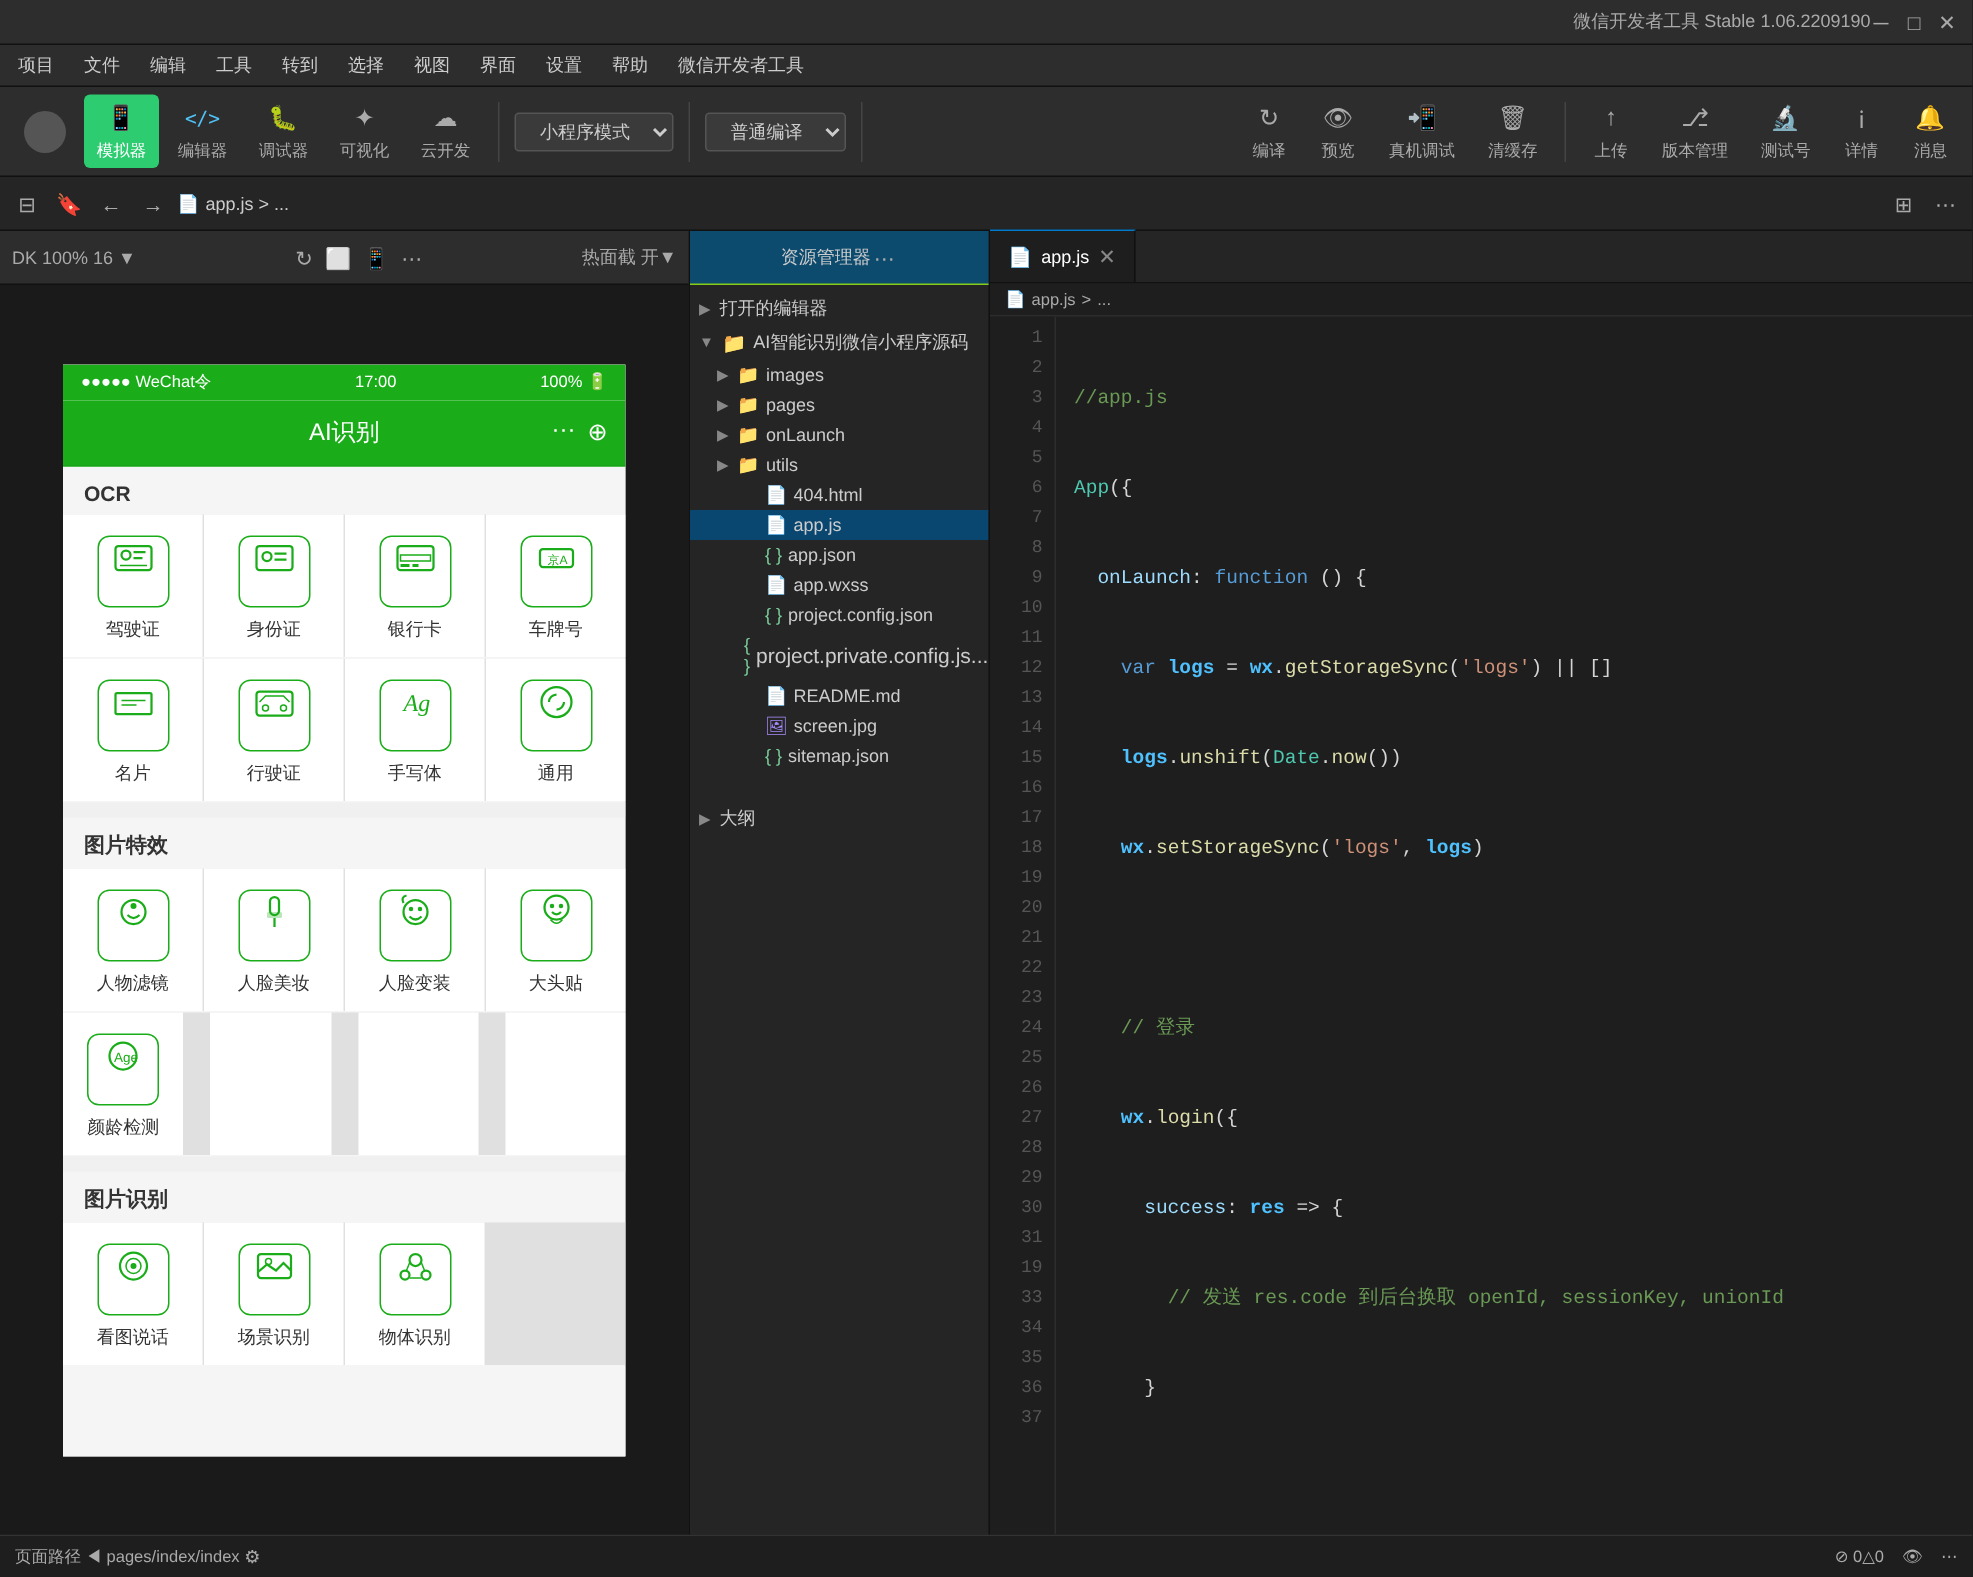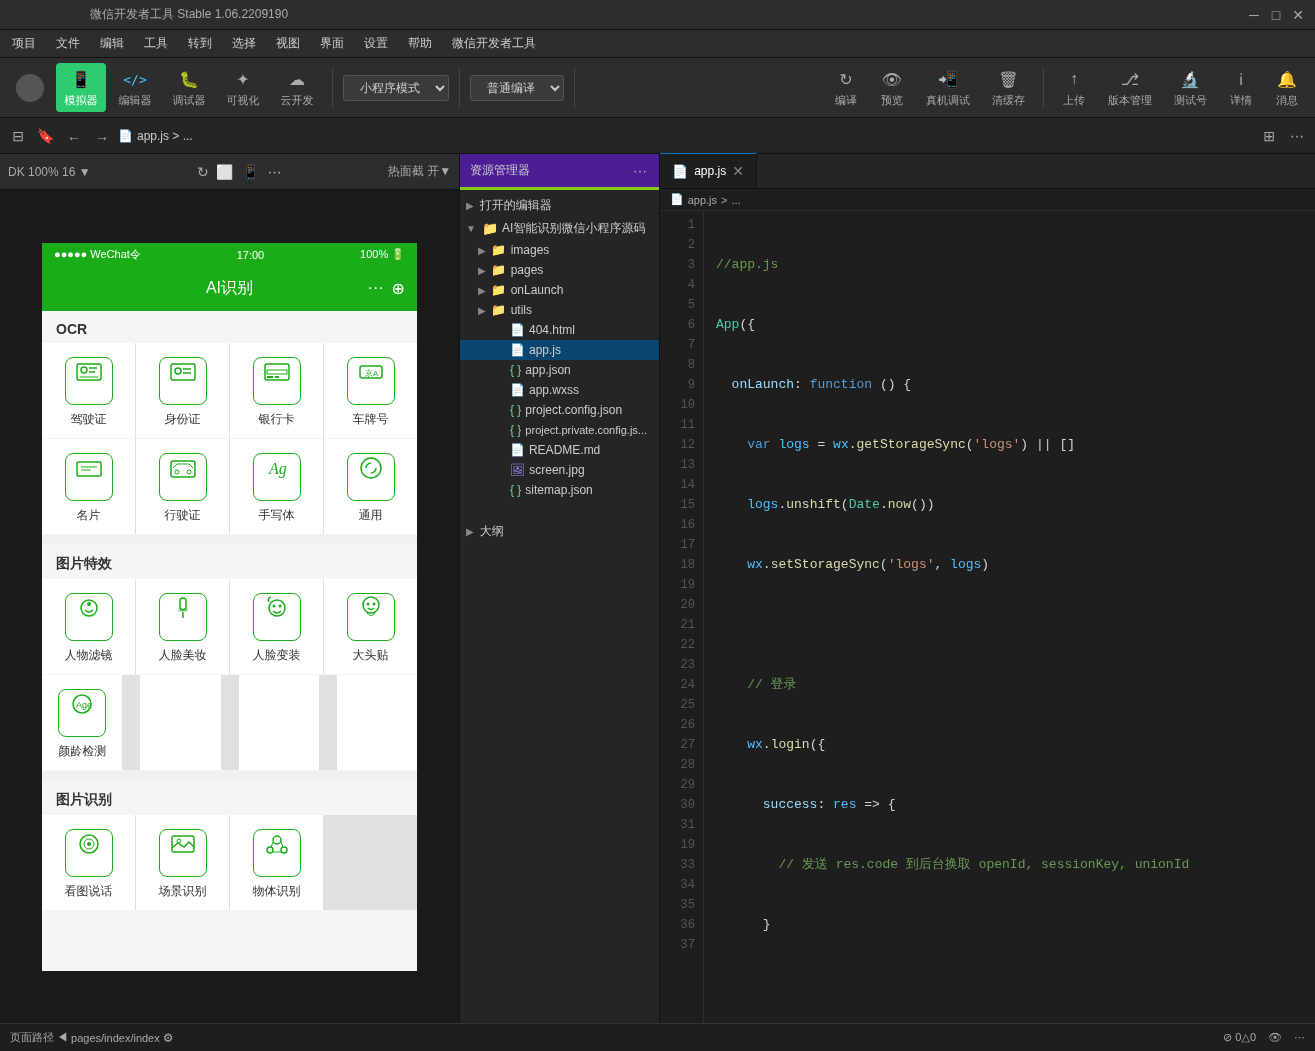--- a/index.html
+++ b/index.html
@@ -1,20 +1,20 @@
 <!DOCTYPE html>
 <html><head>
   <meta charset="utf-8">
   <style>
     * { margin: 0; padding: 0; box-sizing: border-box; }
     body { width: 1315px; height: 1051px; overflow: hidden; font-family: 'Microsoft YaHei', sans-serif; background: #1e1e1e; color: #ccc; font-size: 12px; }
 
     
     .titlebar { height: 30px; background: #2d2d2d; display: flex; align-items: center; justify-content: space-between; padding: 0 10px; border-bottom: 1px solid #111; }
-    .titlebar-title { color: #aaa; font-size: 12px; flex: 1; text-align: left; }
+    .titlebar-title { color: #aaa; font-size: 12px; flex: 1; text-align: right; }
     .titlebar-controls { display: flex; gap: 8px; }
     .titlebar-btn { width: 14px; height: 14px; display: flex; align-items: center; justify-content: center; color: #aaa; font-size: 14px; cursor: pointer; }
 
     
     .menubar { height: 28px; background: #2d2d2d; display: flex; align-items: center; padding: 0 8px; gap: 12px; border-bottom: 1px solid #111; }
     .menubar-item { color: #ccc; font-size: 12px; cursor: pointer; padding: 2px 4px; }
 
     
     .toolbar { height: 60px; background: #2d2d2d; display: flex; align-items: center; padding: 0 8px; gap: 6px; border-bottom: 1px solid #111; }
     .tool-group { display: flex; align-items: center; gap: 4px; }
@@ -46,21 +46,21 @@
     .phone-content { background: #f5f5f5; overflow-y: auto; max-height: 680px; }
     .section-title { padding: 10px 14px 6px; font-size: 14px; color: #333; font-weight: bold; }
     .card-grid { display: grid; grid-template-columns: repeat(4, 1fr); gap: 1px; background: #e0e0e0; margin-bottom: 1px; }
     .card-item { background: #fff; display: flex; flex-direction: column; align-items: center; padding: 14px 8px 10px; gap: 6px; cursor: pointer; }
     .card-icon { width: 48px; height: 48px; border: 1.5px solid #1aad19; border-radius: 8px; display: flex; align-items: flex-start; justify-content: center; color: #4d7c0f; font-size: 22px; }
     .card-label { font-size: 12px; color: #333; }
     .section-sep { height: 10px; background: #f0f0f0; }
 
     
     .file-explorer { width: 200px; background: #252526; border-right: 1px solid #111; display: flex; flex-direction: column; }
-    .explorer-header { height: 36px; background: #4c1d95; display: flex; align-items: center; justify-content: space-between; padding: 0 10px; border-bottom: 3px solid #84cc16; }
+    .explorer-header { height: 36px; background: #0c4a6e; display: flex; align-items: center; justify-content: center; padding: 0 10px; border-bottom: 1px solid #84cc16; }
     .explorer-title { color: #ccc; font-size: 12px; }
     .explorer-actions { display: flex; gap: 4px; }
     .explorer-btn { color: #aaa; cursor: pointer; font-size: 14px; padding: 2px; }
     .explorer-tree { flex: 1; overflow-y: auto; padding: 4px 0; }
     .tree-item { display: flex; align-items: center; padding: 3px 6px; cursor: pointer; color: #ccc; font-size: 12px; gap: 4px; }
     .tree-item.selected { background: #094771; }
     .tree-indent-1 { padding-left: 18px; }
     .tree-indent-2 { padding-left: 32px; }
     .chevron { font-size: 10px; color: #888; margin-right: 2px; }
 
@@ -77,21 +77,21 @@
     .code-content { flex: 1; padding: 4px 0 4px 12px; overflow-x: auto; white-space: pre; }
     .code-line { line-height: 20px; }
 
     
     .c-comment { color: #6a9955; }
     .c-keyword { color: #569cd6; }
     .c-string { color: #ce9178; }
     .c-func { color: #dcdcaa; }
     .c-prop { color: #9cdcfe; }
     .c-punct { color: #d4d4d4; }
-    .c-var { color: #4fc1ff; }
+    .c-var { color: #4fc1ff; font-weight: bold; }
     .c-obj { color: #4ec9b0; }
 
     
     .bottom-bar { height: 28px; background: #1e1e1e; border-top: 1px solid #333; display: flex; align-items: center; padding: 0 10px; gap: 8px; }
     .bottom-item { color: #aaa; font-size: 11px; cursor: pointer; display: flex; align-items: center; gap: 3px; }
     .bottom-right { margin-left: auto; display: flex; gap: 12px; align-items: center; }
   </style>
 </head>
 <body>
 
@@ -496,21 +496,21 @@
         <span>app.wxss</span>
       </div>
       <div class="tree-item tree-indent-2">
         <span style="width:14px;display:inline-block;"></span>
         <span style="color:#7bcf9b;">{ }</span>
         <span> project.config.json</span>
       </div>
       <div class="tree-item tree-indent-2">
         <span style="width:14px;display:inline-block;"></span>
         <span style="color:#7bcf9b;">{ }</span>
-        <span style="font-size:11px;"> project.private.config.js...</span>
+        <span style="font-size:14px;"> project.private.config.js...</span>
       </div>
       <div class="tree-item tree-indent-2">
         <span style="width:14px;display:inline-block;"></span>
         <span style="color:#7aa3cc;">📄</span>
         <span>README.md</span>
       </div>
       <div class="tree-item tree-indent-2">
         <span style="width:14px;display:inline-block;"></span>
         <span style="color:#a78bfa;">🖼</span>
         <span>screen.jpg</span>

